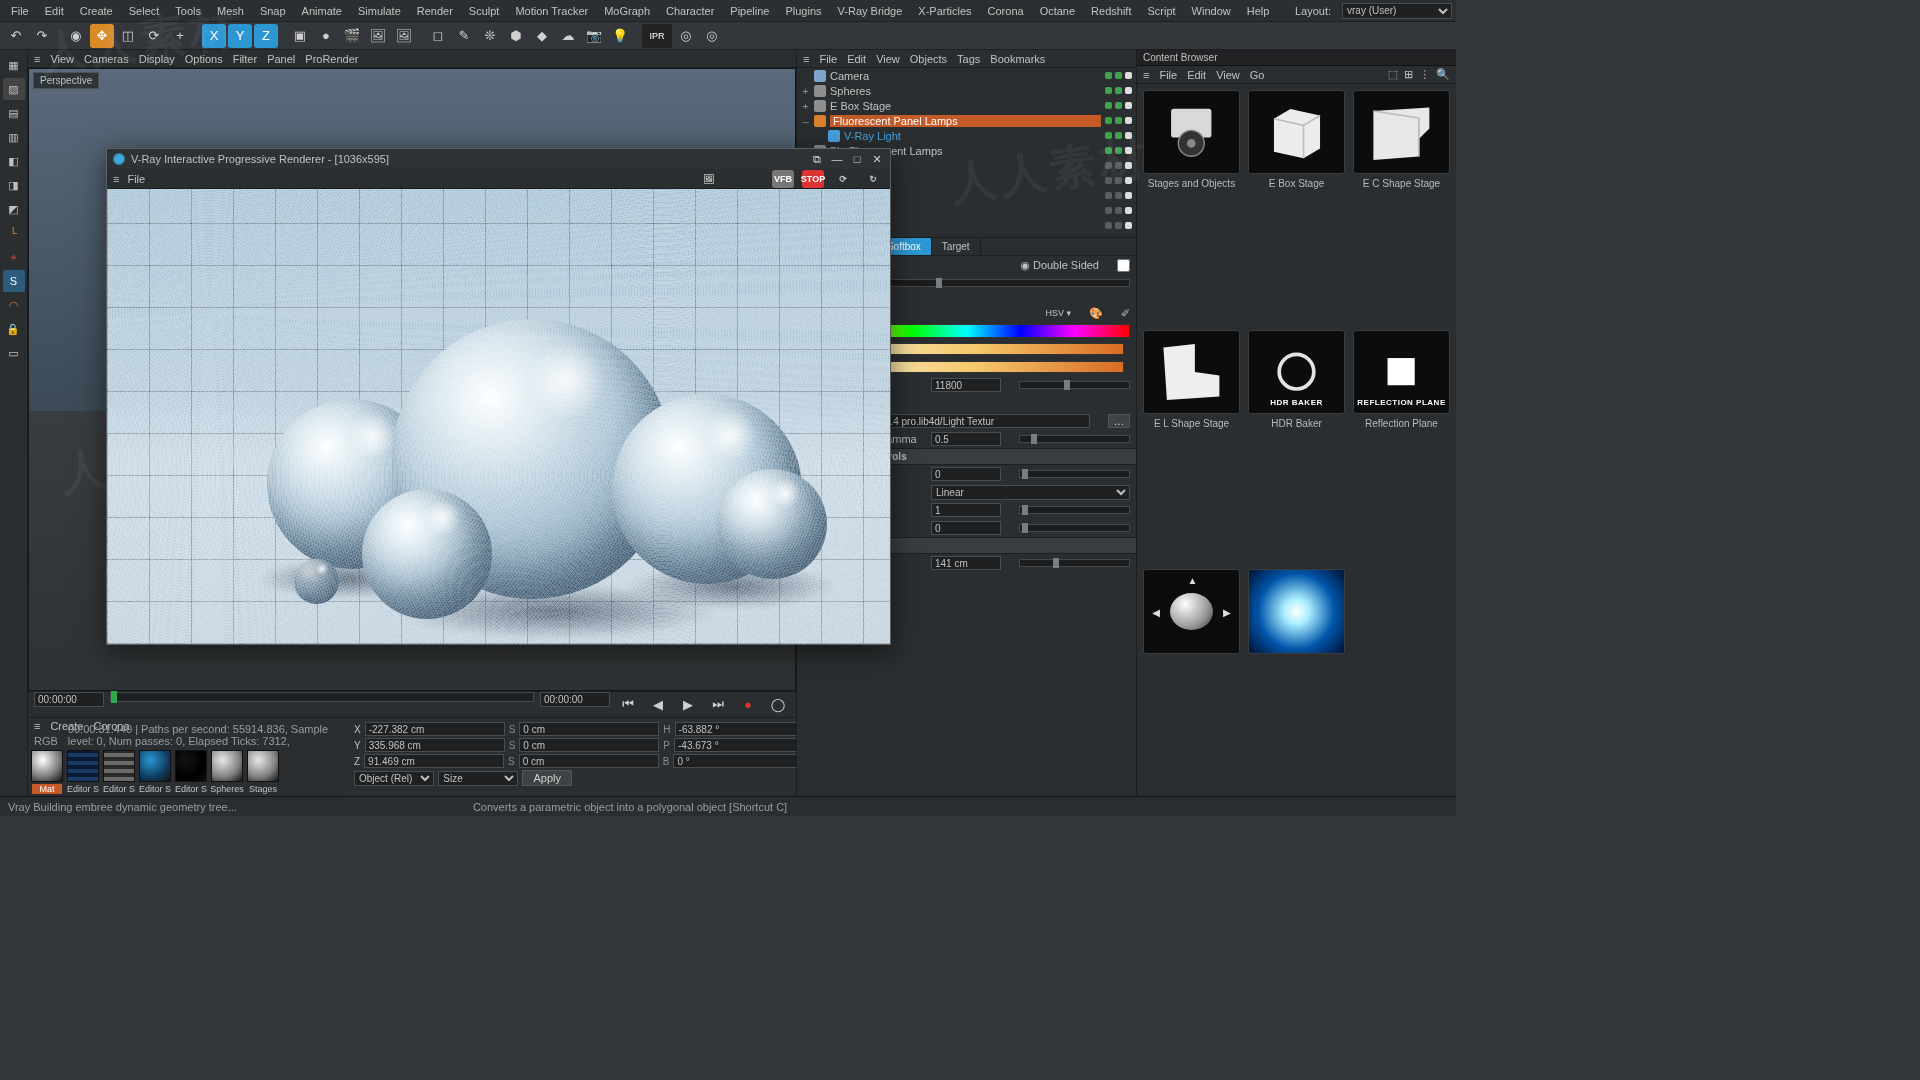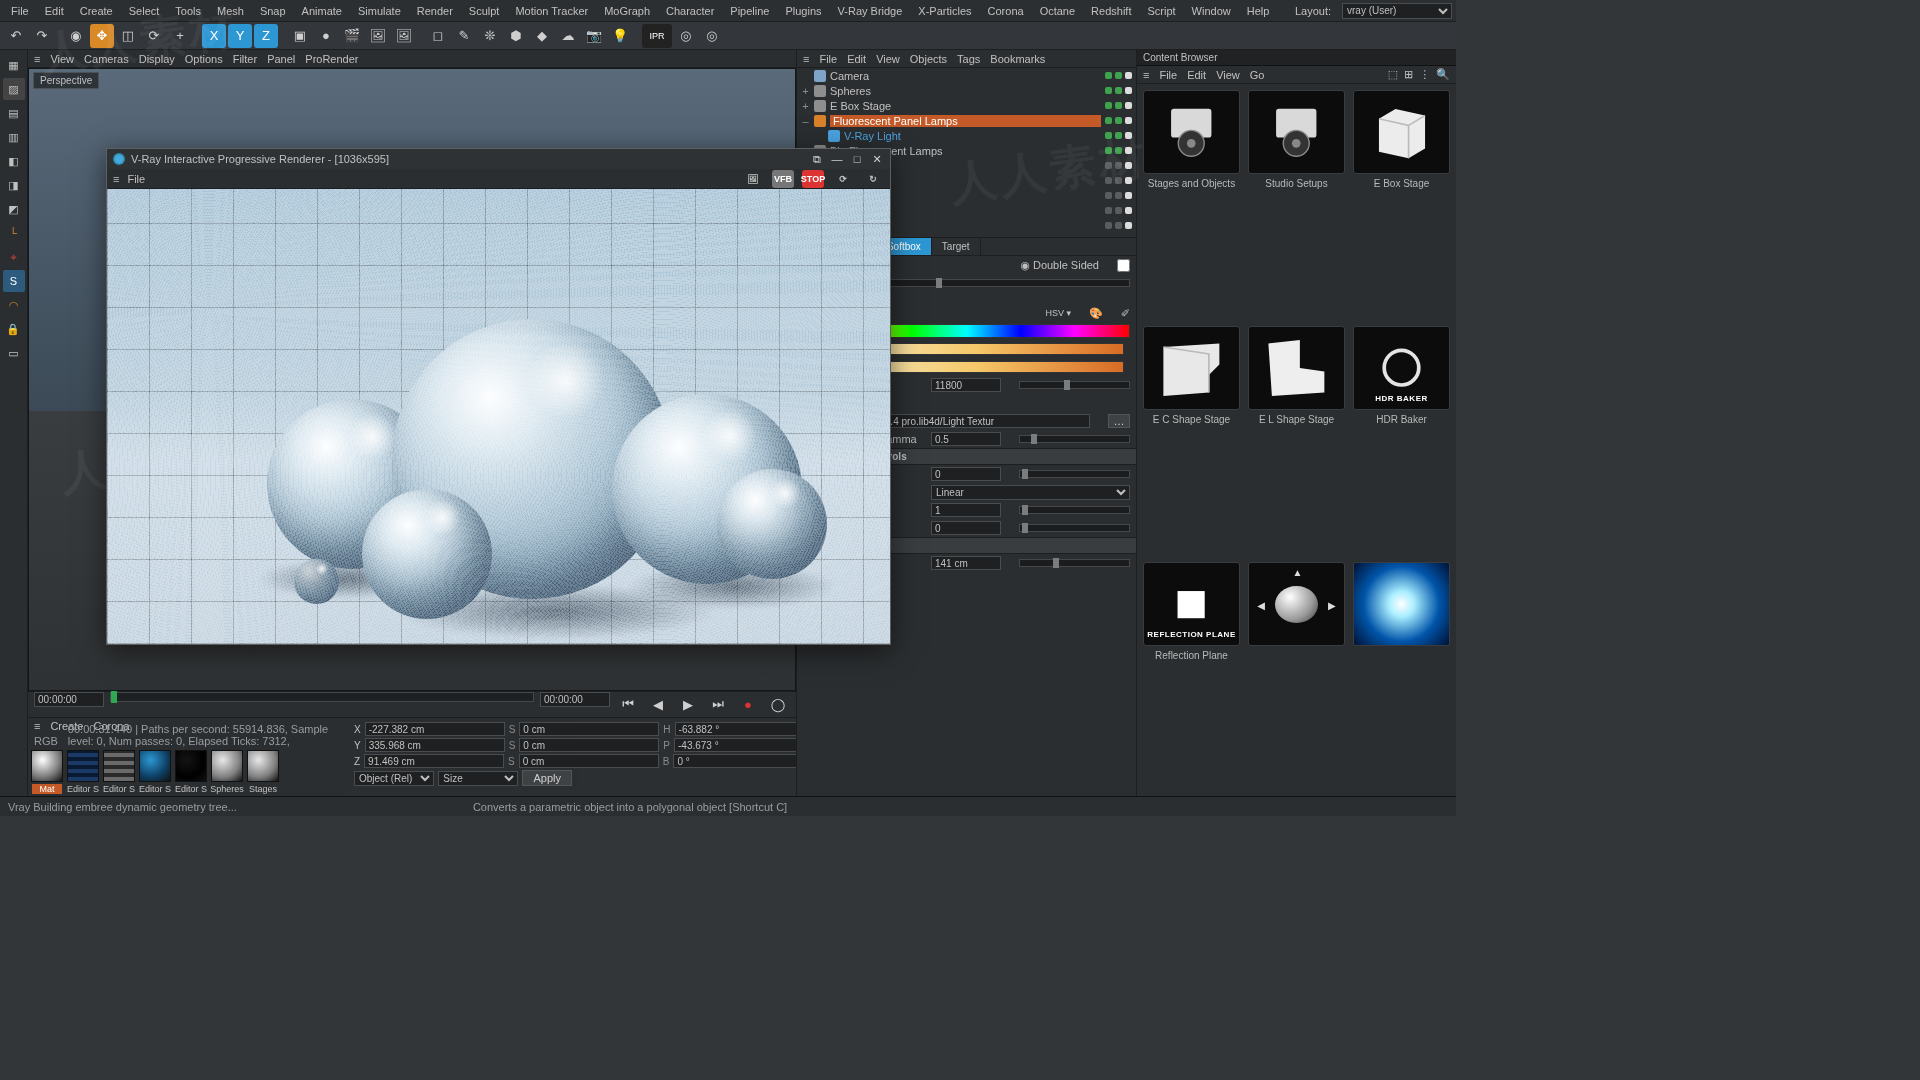--- a/index.html
+++ b/index.html
@@ -88,21 +88,21 @@
 #status { position:absolute; left:0; right:0; bottom:0; height:20px; background:#2b2e30; border-top:1px solid #111; display:flex; align-items:center; padding:0 8px; gap:16px; font-size:10px; color:#9a9c9e; }
 
 
 #ipr { position:absolute; left:106px; top:148px; width:785px; background:#2a2d30; border:1px solid #5d6063; box-shadow:0 6px 26px rgba(0,0,0,.55); display:flex; flex-direction:column; z-index:50; }
 #ipr-title { height:20px; background:#2f3235; display:flex; align-items:center; padding:0 6px; gap:6px; font-size:10px; }
 #ipr-title .wbtn { width:14px; height:14px; display:flex; align-items:center; justify-content:center; font-size:11px; color:#cfcfcf; }
 #ipr-title .spacer{ flex:1; }
 #ipr-menu { height:20px; display:flex; align-items:center; padding:0 6px; gap:8px; background:#2b2e30; border-bottom:1px solid #1c1e1f; }
 #ipr-menu .rbtn { width:22px; height:18px; border-radius:3px; display:flex; align-items:center; justify-content:center; font-size:9px; font-weight:bold; }
 #ipr-menu .rbtn.stop { background:#d33; color:#fff; }
-#ipr-menu .rbtn.vfb { background:#777; color:#fff; }
+#ipr-menu .rbtn.vfb { background:#777; color:#fff;margin-left:44px; }
 #ipr-view { height:455px; position:relative; overflow:hidden;
   background:
     repeating-linear-gradient(0deg, rgba(0,0,0,.18) 0 1px, transparent 1px 42px),
     repeating-linear-gradient(90deg, rgba(0,0,0,.18) 0 1px, transparent 1px 42px),
     linear-gradient(180deg,#bcd1df 0%,#c7d8e3 45%,#d5e1ea 60%,#cfdbe5 100%);
 }
 .sph { position:absolute; border-radius:50%;
   background:radial-gradient(circle at 35% 28%, #fdfeff 0%, #e3edf3 18%, #bcd0dd 45%, #8ea8ba 75%, #6d889c 100%);
   box-shadow:inset -18px -24px 36px rgba(30,50,70,.35);
 }
@@ -536,30 +536,20 @@
             <svg viewBox="0 0 40 40" width="70%" height="70%">
               <rect x="6" y="4" width="28" height="20" rx="2" fill="#d9d9d9"></rect>
               <circle cx="20" cy="28" r="9" fill="#333" stroke="#888"></circle>
               <circle cx="20" cy="28" r="3" fill="#888"></circle>
             </svg>
           </div>
           <span>Stages and Objects</span>
         </div>
         <div class="cb-item">
           <div class="cb-thumb">
-            <svg viewBox="0 0 40 40" width="70%" height="70%">
-              <rect x="6" y="4" width="28" height="20" rx="2" fill="#d9d9d9"></rect>
-              <circle cx="20" cy="28" r="9" fill="#333" stroke="#888"></circle>
-              <circle cx="20" cy="28" r="3" fill="#888"></circle>
-            </svg>
-          </div>
-          <span>Studio Setups</span>
-        </div>
-        <div class="cb-item">
-          <div class="cb-thumb">
             <svg viewBox="0 0 40 40" width="80%" height="80%">
               <path d="M6 12 L16 6 L34 10 L34 30 L24 36 L6 32 Z" fill="#ececec"></path>
               <path d="M6 12 L24 16 L24 36" fill="none" stroke="#bbb"></path>
               <path d="M24 16 L34 10" stroke="#bbb"></path>
             </svg>
           </div>
           <span>E Box Stage</span>
         </div>
         <div class="cb-item">
           <div class="cb-thumb">

